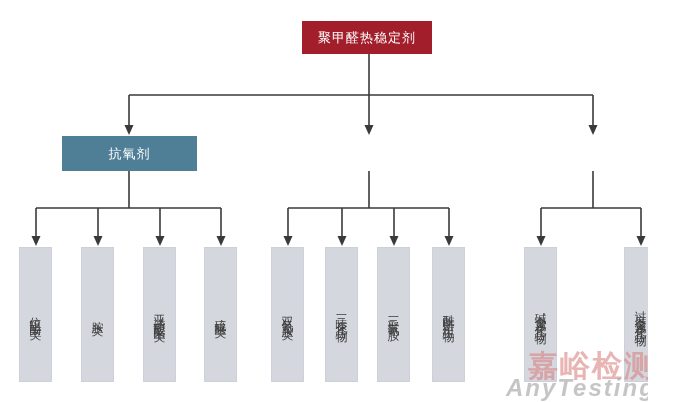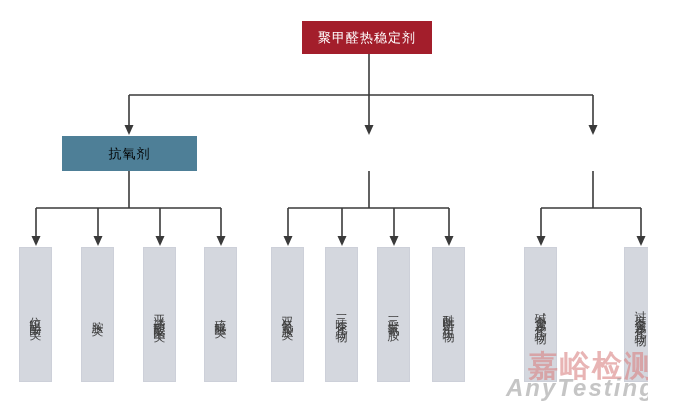--- a/index.html
+++ b/index.html
@@ -9,21 +9,21 @@
   }
   .connectors{position:absolute;left:0;top:0;width:680px;height:402px;pointer-events:none;}
   .node{
     position:absolute;display:flex;align-items:center;justify-content:center;
     box-sizing:border-box;text-align:center;
   }
   .root-node{
     width:130px;height:33px;background:#a31e2b;color:#ffffff;font-size:13px;letter-spacing:1px;
   }
   .branch-node{
-    height:35px;background:#4e7f97;color:#000000;font-size:13px;letter-spacing:1px;
+    height:35px;background:#4e7f97;color:#ffffff;font-size:13px;letter-spacing:1px;
   }
   .leaf-node{
     width:33px;height:135px;background:#d4d7de;border:1px solid #cdd0d9;color:#3c3c3c;
     font-size:12px;
   }
   .leaf-node span{
     writing-mode:vertical-rl;text-orientation:upright;letter-spacing:4px;line-height:1;
   }
   .watermark-cn{
     position:absolute;left:528px;top:346px;font-size:30px;font-weight:bold;letter-spacing:2px;

